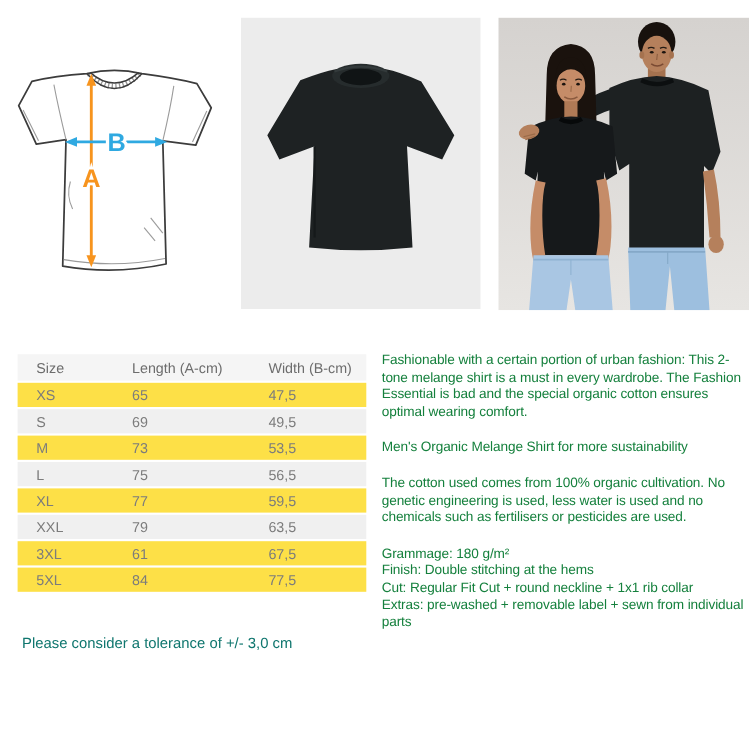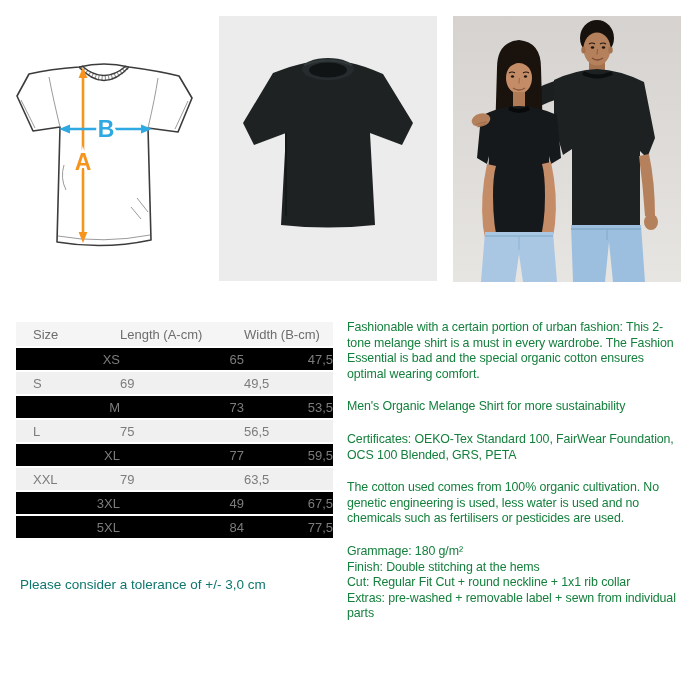--- a/index.html
+++ b/index.html
@@ -8,21 +8,21 @@
 
   
   #measure-diagram{position:absolute;left:2px;top:30px;width:206px;height:230px;}
   #product-shot{position:absolute;left:219px;top:16px;width:218px;height:265px;}
   #models-photo{position:absolute;left:453px;top:16px;width:228px;height:266px;}
 
   
   #size-table{position:absolute;left:4px;top:322px;width:317px;font-size:13px;color:#7c7c7c;padding-left:12px;}
   .t-row{display:grid;grid-template-columns:87px 124px auto;align-items:center;
          padding-left:17px;height:22px;margin-bottom:2px;background:#f0f0f0;}
-  .t-row.odd{background:#000000;text-align:right;}
+  .t-row.odd{background:#fde047;}
   .t-row.t-head{background:#f5f5f5;height:24px;color:#6d6d6d;}
   .t-cell{white-space:nowrap;overflow:hidden;}
 
   
   #tolerance-note{position:absolute;left:20px;top:577px;font-size:13.5px;color:#0f766e;}
 
   
   #product-description{position:absolute;left:347px;top:320px;width:335px;
        font-size:12.4px;line-height:15.6px;color:#15803d;letter-spacing:-0.1px;}
   #product-description p{margin:0 0 17px 0;}
@@ -194,36 +194,35 @@
       <div class="t-cell">77</div>
       <div class="t-cell">59,5</div>
     </div>
     <div class="t-row">
       <div class="t-cell">XXL</div>
       <div class="t-cell">79</div>
       <div class="t-cell">63,5</div>
     </div>
     <div class="t-row odd">
       <div class="t-cell">3XL</div>
-      <div class="t-cell">49</div>
+      <div class="t-cell">61</div>
       <div class="t-cell">67,5</div>
     </div>
     <div class="t-row odd">
       <div class="t-cell">5XL</div>
       <div class="t-cell">84</div>
       <div class="t-cell">77,5</div>
     </div>
   </div>
 
   <div id="tolerance-note">Please consider a tolerance of +/- 3,0 cm</div>
 
   <div id="product-description">
     <p>Fashionable with a certain portion of urban fashion: This 2-tone melange shirt is a must in every wardrobe. The Fashion Essential is bad and the special organic cotton ensures optimal wearing comfort.</p>
     <p>Men's Organic Melange Shirt for more sustainability</p>
-    <p>Certificates: OEKO-Tex Standard 100, FairWear Foundation, OCS 100 Blended, GRS, PETA</p>
     <p>The cotton used comes from 100% organic cultivation. No genetic engineering is used, less water is used and no chemicals such as fertilisers or pesticides are used.</p>
     <div>
       <div class="spec-line">Grammage: 180 g/m²</div>
       <div class="spec-line">Finish: Double stitching at the hems</div>
       <div class="spec-line">Cut: Regular Fit Cut + round neckline + 1x1 rib collar</div>
       <div class="spec-line">Extras: pre-washed + removable label + sewn from individual parts</div>
     </div>
   </div>
 
 </div>

